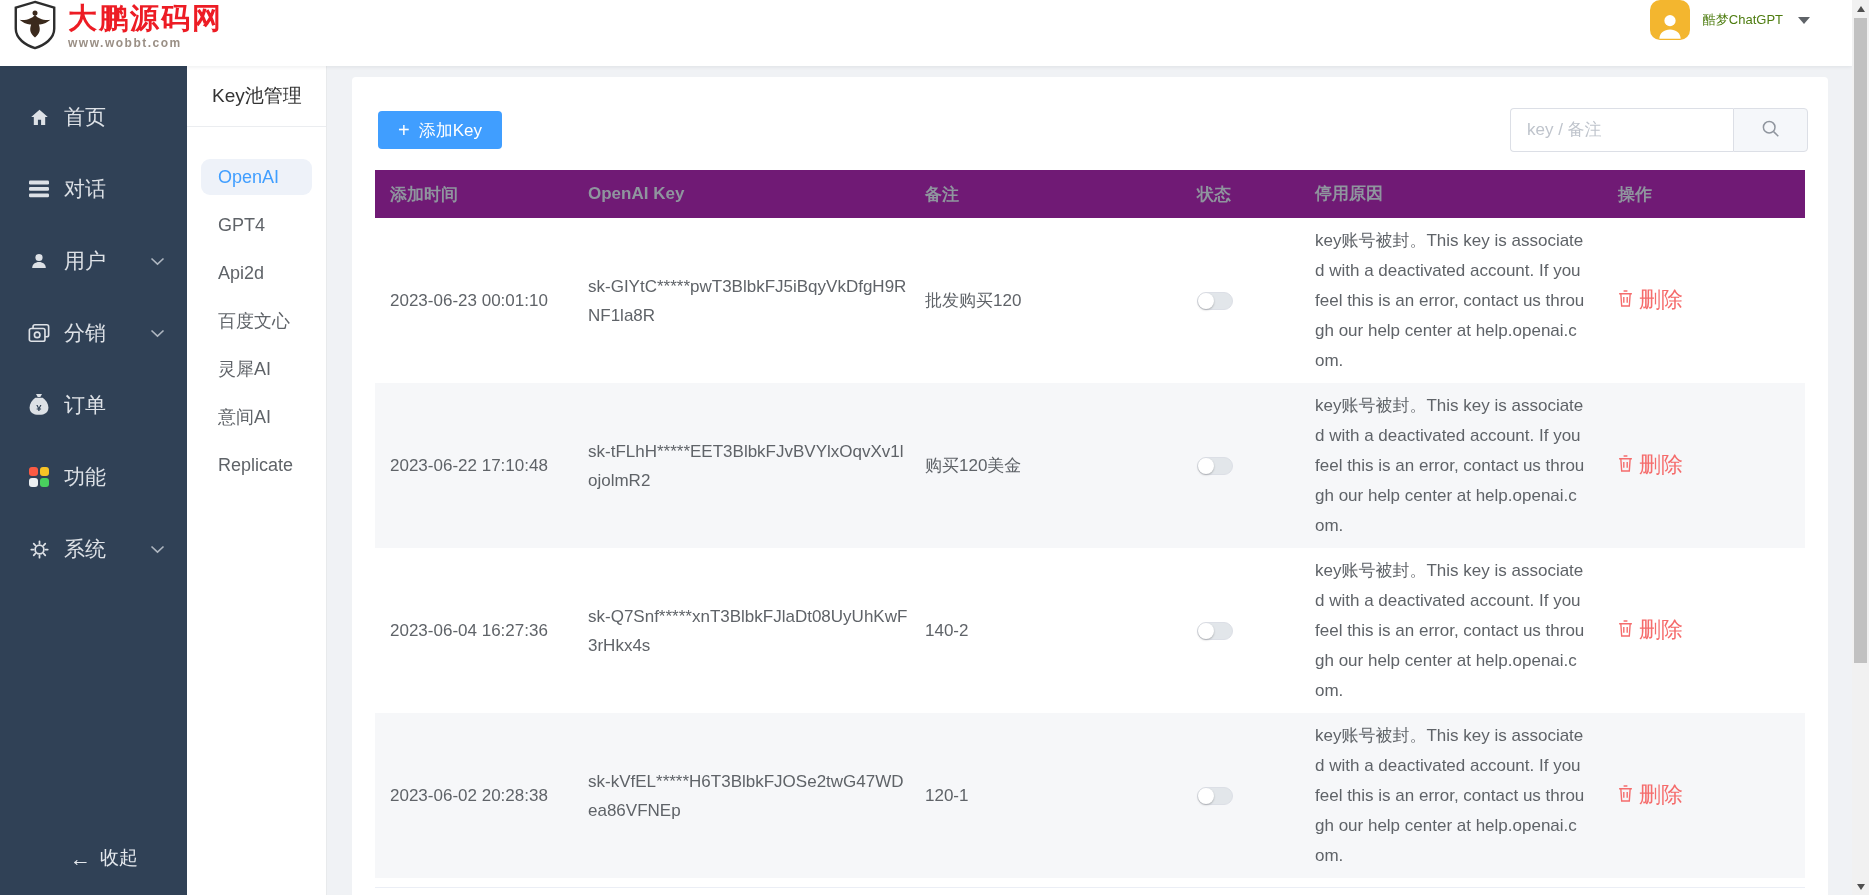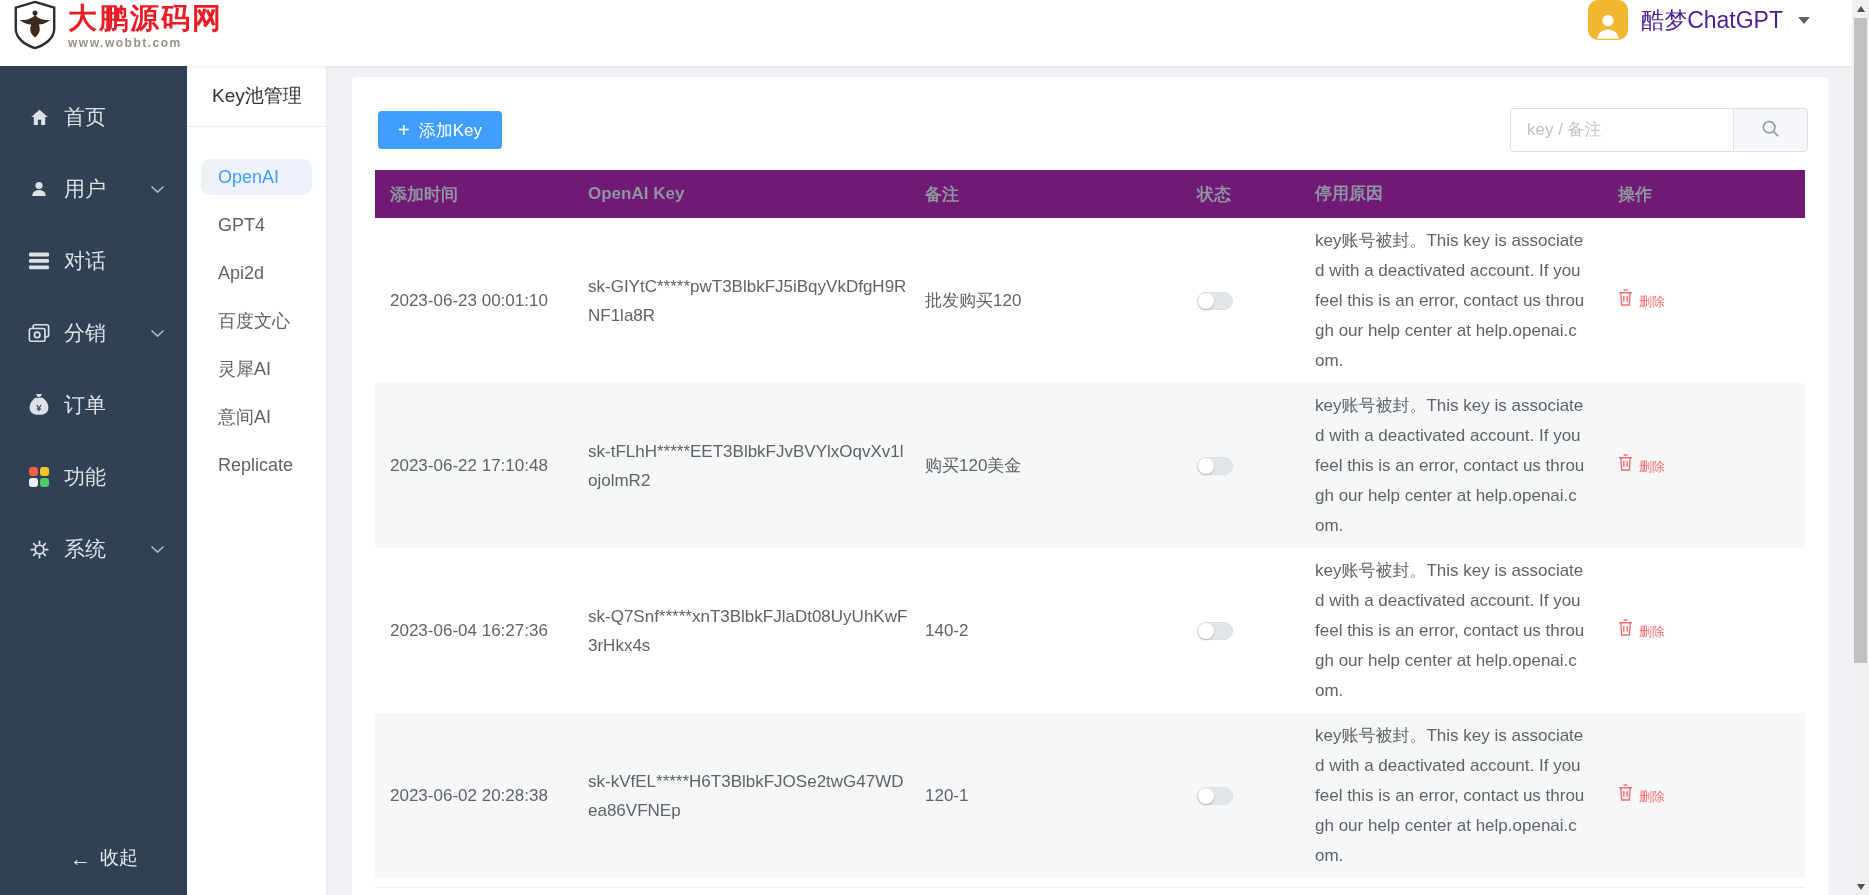--- a/index.html
+++ b/index.html
@@ -9,21 +9,21 @@
   
   .topbar { position:absolute; left:0; top:0; width:1852px; height:66px; background:#fff;
     display:flex; align-items:flex-start; justify-content:space-between;
     box-shadow:0 1px 4px rgba(0,21,41,.08); z-index:6; }
   .logo { display:flex; align-items:center; gap:8px; padding-left:10px; cursor:pointer; }
   .logo-txt-cn { color:#ed1c24; font-weight:bold; font-size:29px; letter-spacing:2px; line-height:1; }
   .logo-txt-www { color:#9a8f85; font-weight:bold; font-size:12px; letter-spacing:1.5px; margin-top:3px; }
   .userbox { display:flex; align-items:center; gap:13px; padding-right:42px; cursor:pointer; }
   .avatar { width:40px; height:40px; border-radius:10px; background:#f3b62f;
     display:flex; align-items:flex-end; justify-content:center; overflow:hidden; }
-  .user-name { font-size:23px; color:#4c1d95; }
+  .user-name { font-size:13px; color:#4d7c0f; }
   .caret-down { width:0; height:0; border-left:6px solid transparent; border-right:6px solid transparent;
     border-top:7px solid #5f6368; margin-left:2px; }
 
   
   .sidebar { position:absolute; left:0; top:66px; width:187px; height:829px; background:#304156; }
   .side-nav { padding-top:26px; }
   .side-item { height:50px; margin-bottom:22px; display:flex; align-items:center;
     padding:0 22px 0 27px; color:#dde1e6; font-size:21px; cursor:pointer; }
   .side-item .sicon { width:24px; display:flex; justify-content:center; margin-right:13px; }
   .side-item .sarrow { margin-left:auto; display:flex; }
@@ -69,21 +69,21 @@
   .col-time   { width:198px; }
   .col-key    { width:337px; word-break:break-all; }
   .col-note   { width:272px; }
   .col-status { width:118px; }
   .col-reason { width:300px; word-break:break-all; line-height:30px; padding-right:15px; }
   .col-action { flex:1; padding-left:18px; }
   .toggle { width:36px; height:18px; border-radius:10px; background:#e2e6ea; position:relative;
     cursor:pointer; border:1px solid #dcdfe6; }
   .toggle .knob { position:absolute; left:0px; top:0px; width:16px; height:16px; border-radius:50%;
     background:#fff; box-shadow:0 1px 2px rgba(0,0,0,.25); }
-  .del-link { display:inline-flex; align-items:center; gap:6px; color:#f56c6c; font-size:13px; cursor:pointer; }
+  .del-link { display:inline-flex; align-items:center; gap:6px; color:#f56c6c; font-size:22px; cursor:pointer; }
   .table-bottom { height:10px; border-bottom:1px solid #ebeef5; }
 
   
   .scrollbar { position:absolute; right:0; top:0; width:17px; height:895px; background:#f1f1f1; z-index:10; }
   .sb-btn { position:absolute; left:0; width:17px; height:17px; display:flex; align-items:center;
     justify-content:center; cursor:pointer; }
   .sb-up { top:0; } .sb-down { bottom:0; }
   .tri-up { width:0; height:0; border-left:4.5px solid transparent; border-right:4.5px solid transparent;
     border-bottom:6px solid #505050; }
   .tri-down { width:0; height:0; border-left:4.5px solid transparent; border-right:4.5px solid transparent;
@@ -128,42 +128,42 @@
         <span class="sicon">
           <svg width="21" height="21" viewBox="0 0 24 24">
               <path d="M12 3 L21.5 11.5 H18.5 V20.5 H13.8 V14.6 H10.2 V20.5 H5.5 V11.5 H2.5 Z" fill="#dde1e6"></path>
             </svg>
         </span>
         <span>首页</span>
       </div>
 
       <div class="side-item">
         <span class="sicon">
+          <svg width="20" height="18" viewBox="0 0 20 18" fill="#dde1e6">
+              <rect y="0.6" width="20" height="3.8" rx="1.2"></rect>
+              <rect y="7" width="20" height="3.8" rx="1.2"></rect>
+              <rect y="13.4" width="20" height="3.8" rx="1.2"></rect>
+            </svg>
+        </span>
+        <span>对话</span>
+      </div>
+
+      <div class="side-item">
+        <span class="sicon">
           <svg width="20" height="20" viewBox="0 0 24 24" fill="#dde1e6">
               <circle cx="12" cy="7.8" r="4.3"></circle>
               <path d="M3.8 20.5c0-4.5 3.7-7.2 8.2-7.2s8.2 2.7 8.2 7.2z"></path>
             </svg>
         </span>
         <span>用户</span>
         <span class="sarrow">
           <svg width="15" height="9" viewBox="0 0 15 9" fill="none" stroke="#aeb6c0" stroke-width="1.6">
               <path d="M1.5 1.5 L7.5 7.2 L13.5 1.5"></path>
             </svg>
         </span>
-      </div>
-
-      <div class="side-item">
-        <span class="sicon">
-          <svg width="20" height="18" viewBox="0 0 20 18" fill="#dde1e6">
-              <rect y="0.6" width="20" height="3.8" rx="1.2"></rect>
-              <rect y="7" width="20" height="3.8" rx="1.2"></rect>
-              <rect y="13.4" width="20" height="3.8" rx="1.2"></rect>
-            </svg>
-        </span>
-        <span>对话</span>
       </div>
 
       <div class="side-item">
         <span class="sicon">
           <svg width="22" height="21" viewBox="0 0 24 22" fill="none" stroke="#dde1e6" stroke-width="1.8">
             <rect x="5.5" y="1.5" width="17" height="13" rx="2"></rect>
             <rect x="1.5" y="5.5" width="17" height="14" rx="2" fill="#304156"></rect>
             <circle cx="10" cy="12.5" r="3"></circle>
           </svg>
         </span>

